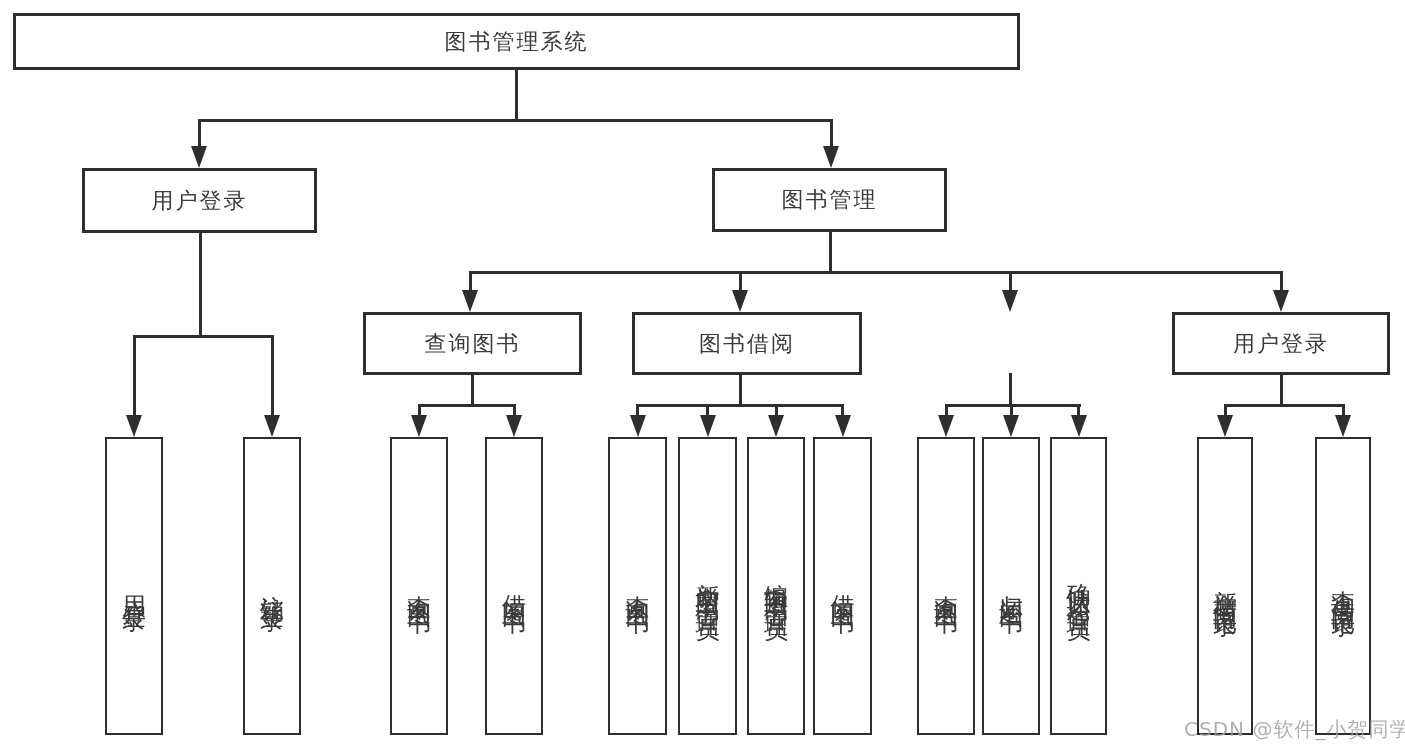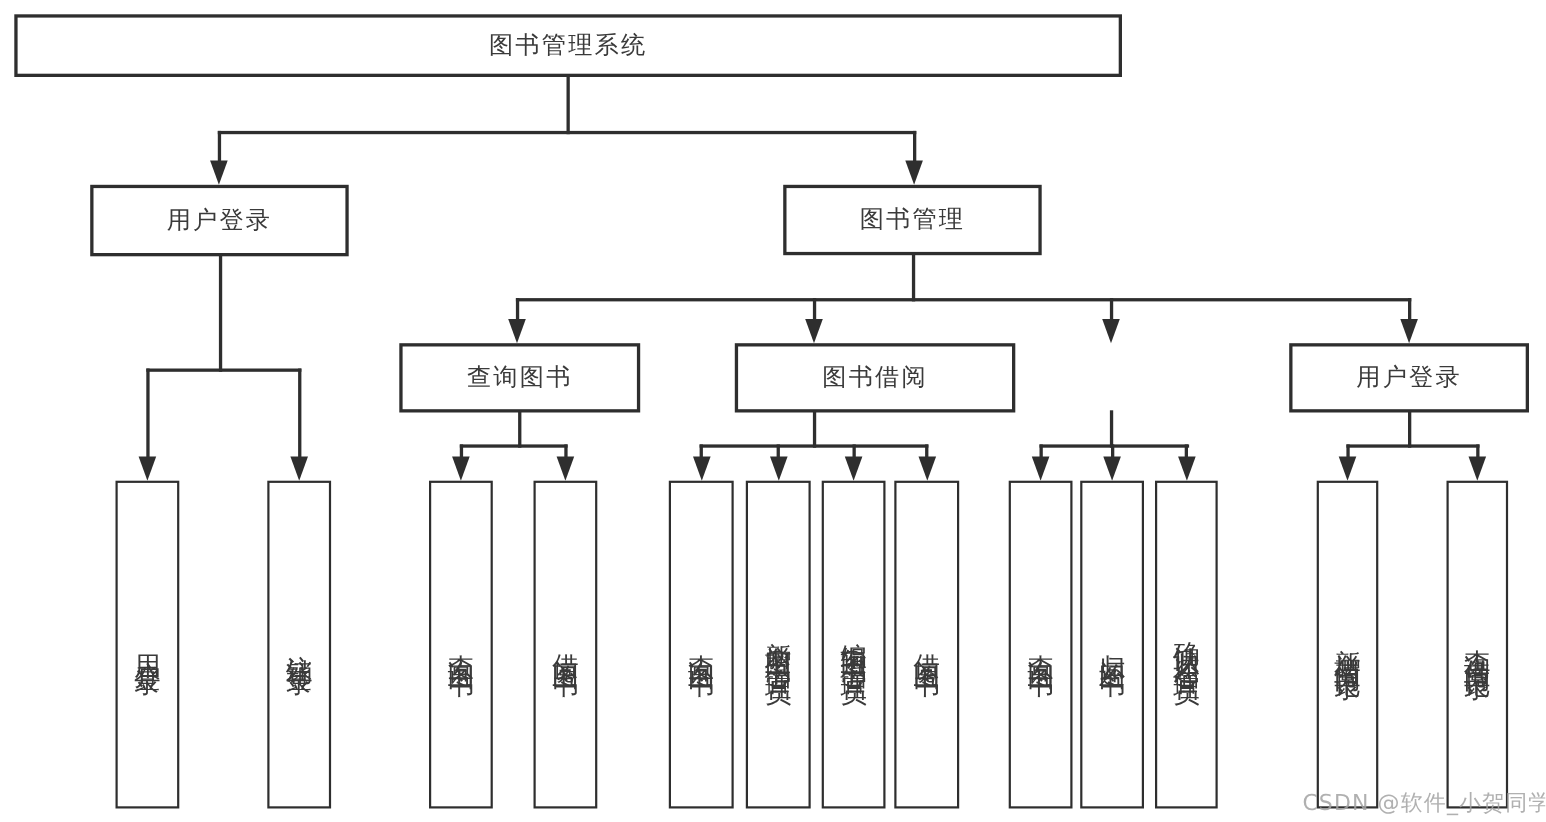--- a/index.html
+++ b/index.html
@@ -68,21 +68,21 @@
   <div class="vline" style="left:738.5px;top:271px;height:24px;"></div>
   <div class="arrow" style="left:732px;top:290px;"></div>
   <div class="vline" style="left:1008.5px;top:271px;height:24px;"></div>
   <div class="arrow" style="left:1002px;top:290px;"></div>
   <div class="vline" style="left:1279.5px;top:271px;height:24px;"></div>
   <div class="arrow" style="left:1273px;top:290px;"></div>
 
   <div class="box" style="left:363px;top:312px;width:219px;height:63px;">
     <span class="hlabel">查询图书</span>
   </div>
-  <div class="box" style="left:632px;top:312px;width:255px;height:63px;margin-left:36px;">
+  <div class="box" style="left:632px;top:312px;width:230px;height:63px;">
     <span class="hlabel">图书借阅</span>
   </div>
   <div class="box" style="left:1172px;top:312px;width:218px;height:63px;">
     <span class="hlabel">用户登录</span>
   </div>
 
   <div class="vline" style="left:471px;top:373px;height:34px;"></div>
   <div class="hline" style="left:417.5px;top:404px;width:98px;"></div>
   <div class="vline" style="left:417.5px;top:404px;height:15px;"></div>
   <div class="arrow" style="left:411px;top:415px;"></div>

